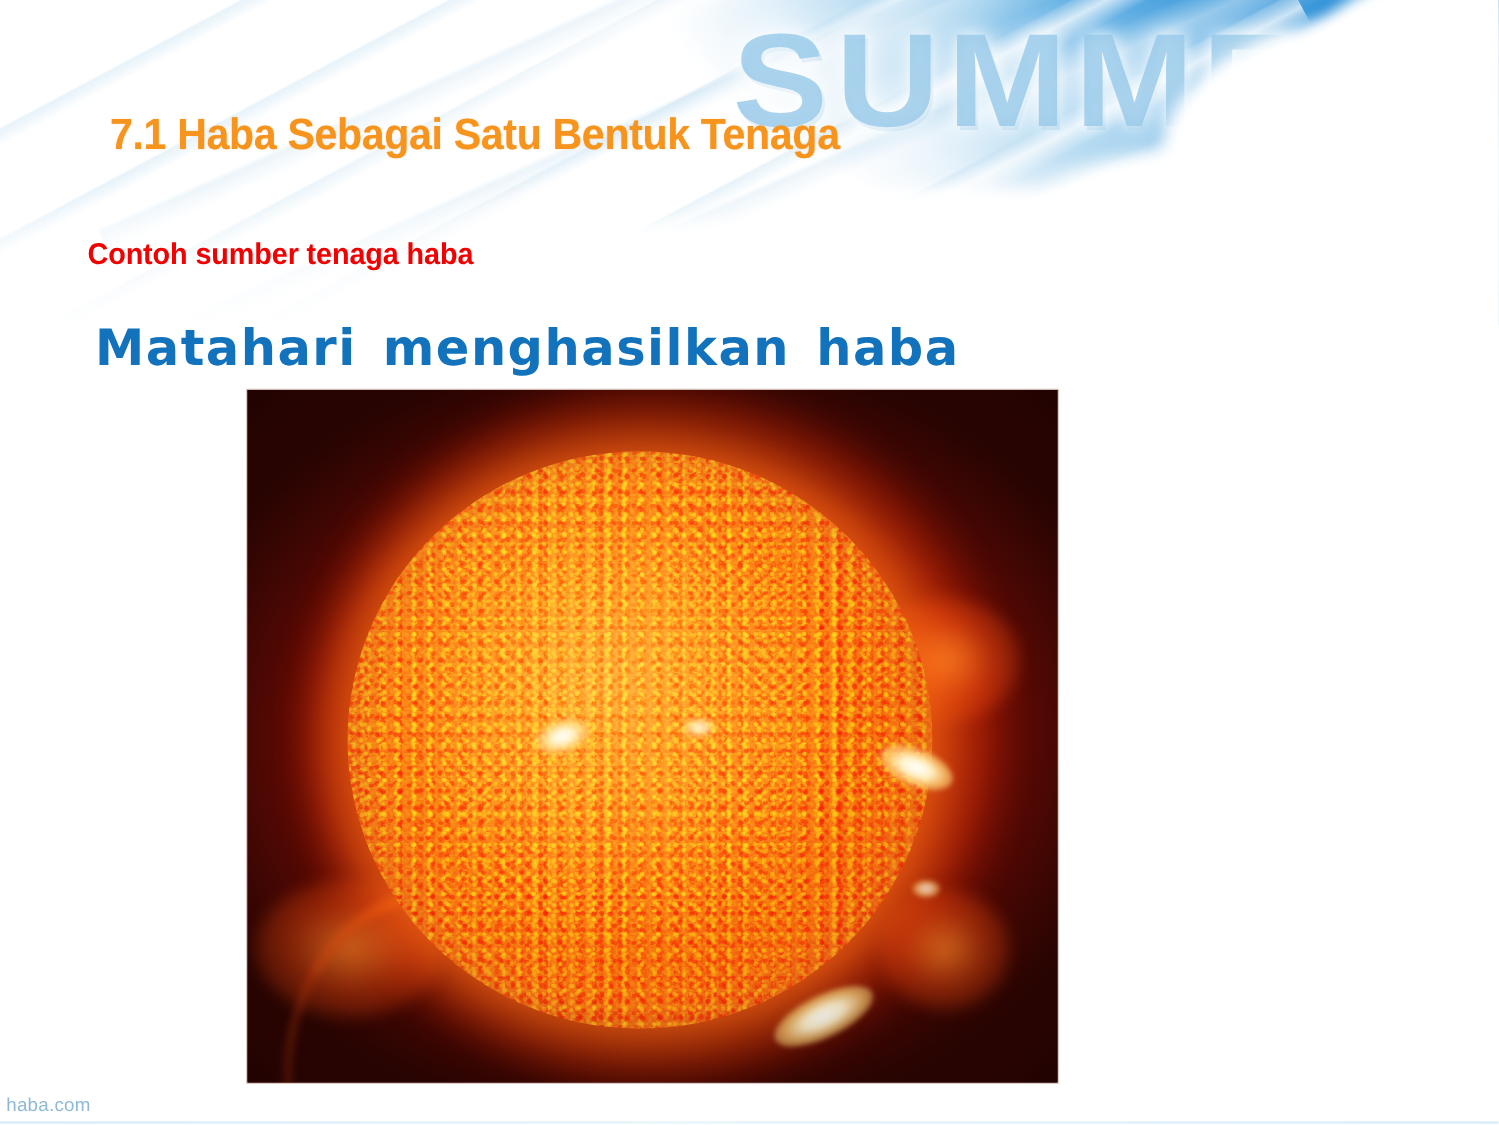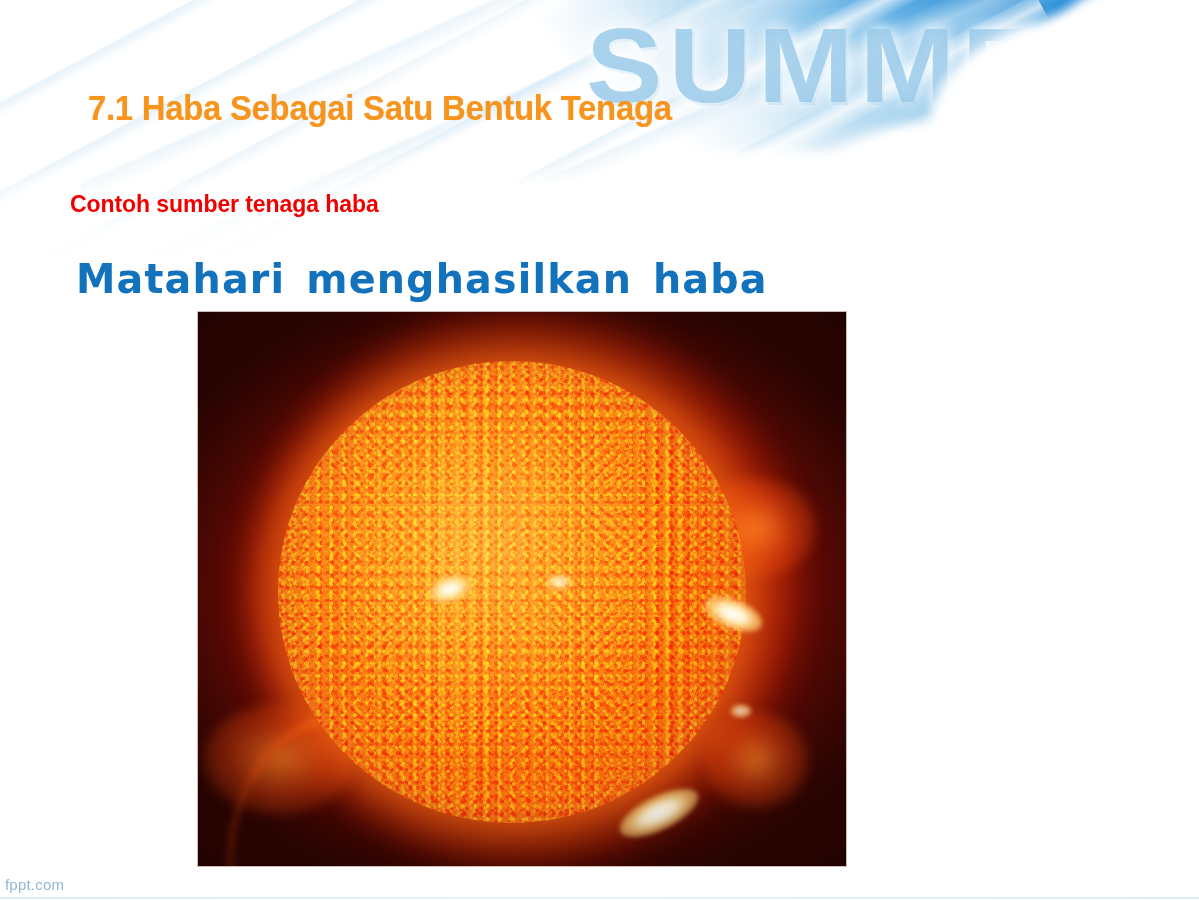--- a/index.html
+++ b/index.html
@@ -354,16 +354,16 @@
       <div class="flare flare-1"></div>
       <div class="flare flare-4"></div>
       <div class="flare flare-2"></div>
       <div class="flare flare-5"></div>
       <div class="flare flare-3"></div>
     </div>
 
     <div class="vignette"></div>
   </div>
 
-  <div class="fppt">fppt.com</div>
+  <div class="fppt">haba.com</div>
   <div class="bottom-rule"></div>
 
 </div>
 
 </body></html>

